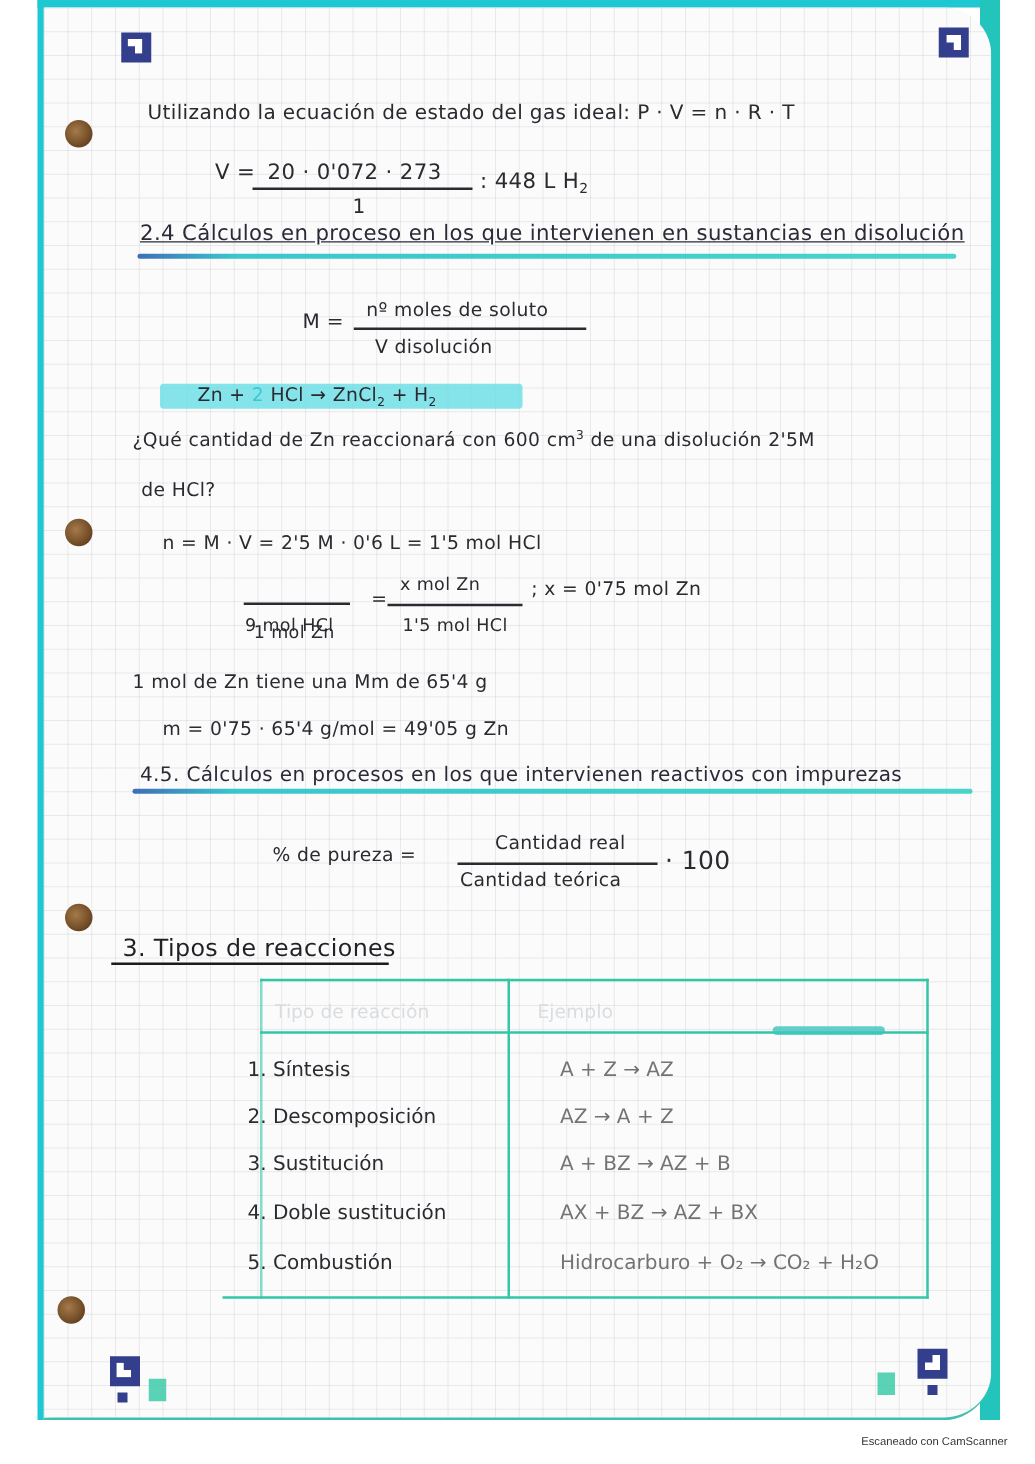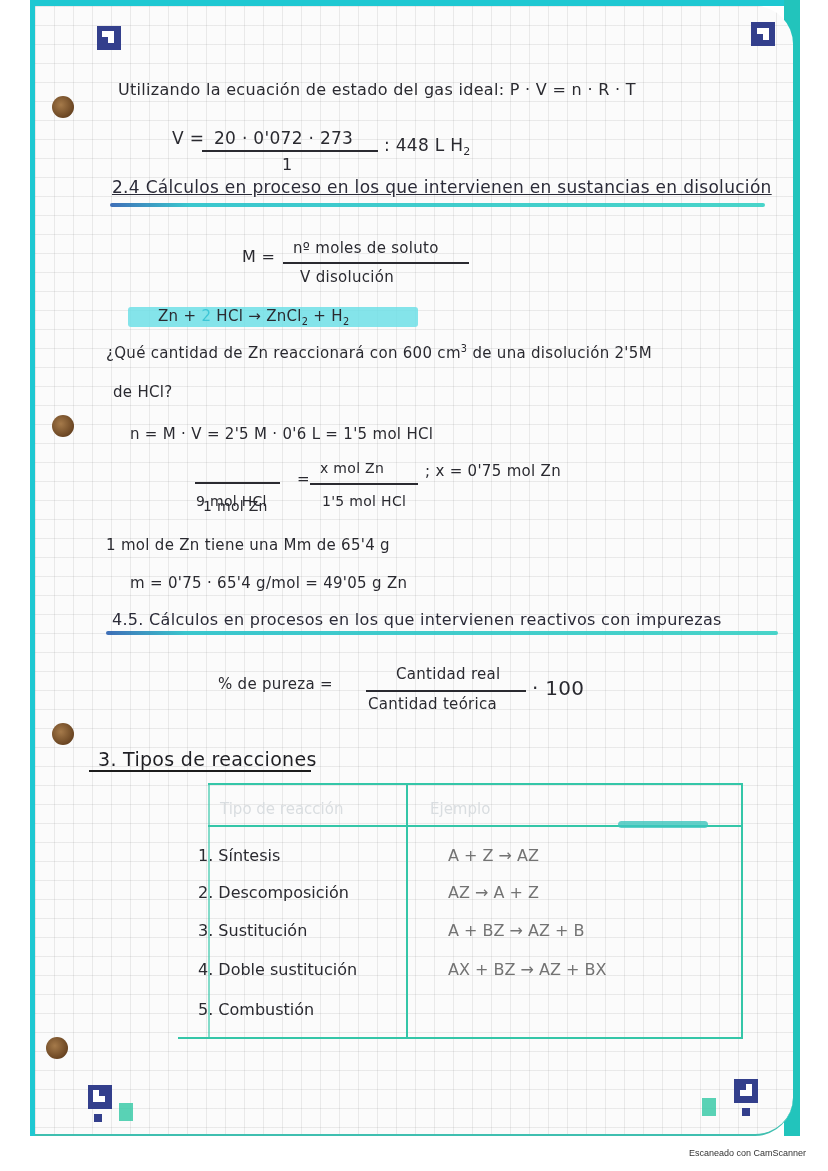--- a/index.html
+++ b/index.html
@@ -153,15 +153,16 @@
   <div class="row-label" style="top:100px;">2. Descomposición</div>
   <div class="row-eq" style="top:100px;">AZ → A + Z</div>
 
   <div class="row-label" style="top:138px;">3. Sustitución</div>
   <div class="row-eq" style="top:138px;">A + BZ → AZ + B</div>
 
   <div class="row-label" style="top:177px;">4. Doble sustitución</div>
   <div class="row-eq" style="top:177px;">AX + BZ → AZ + BX</div>
 
   <div class="row-label" style="top:217px;">5. Combustión</div>
+  <div class="row-eq" style="top:217px;">Hidrocarburo + O₂ → CO₂ + H₂O</div>
 </div>
 
 <div class="footer-note">Escaneado con CamScanner</div>
 
 </body></html>

